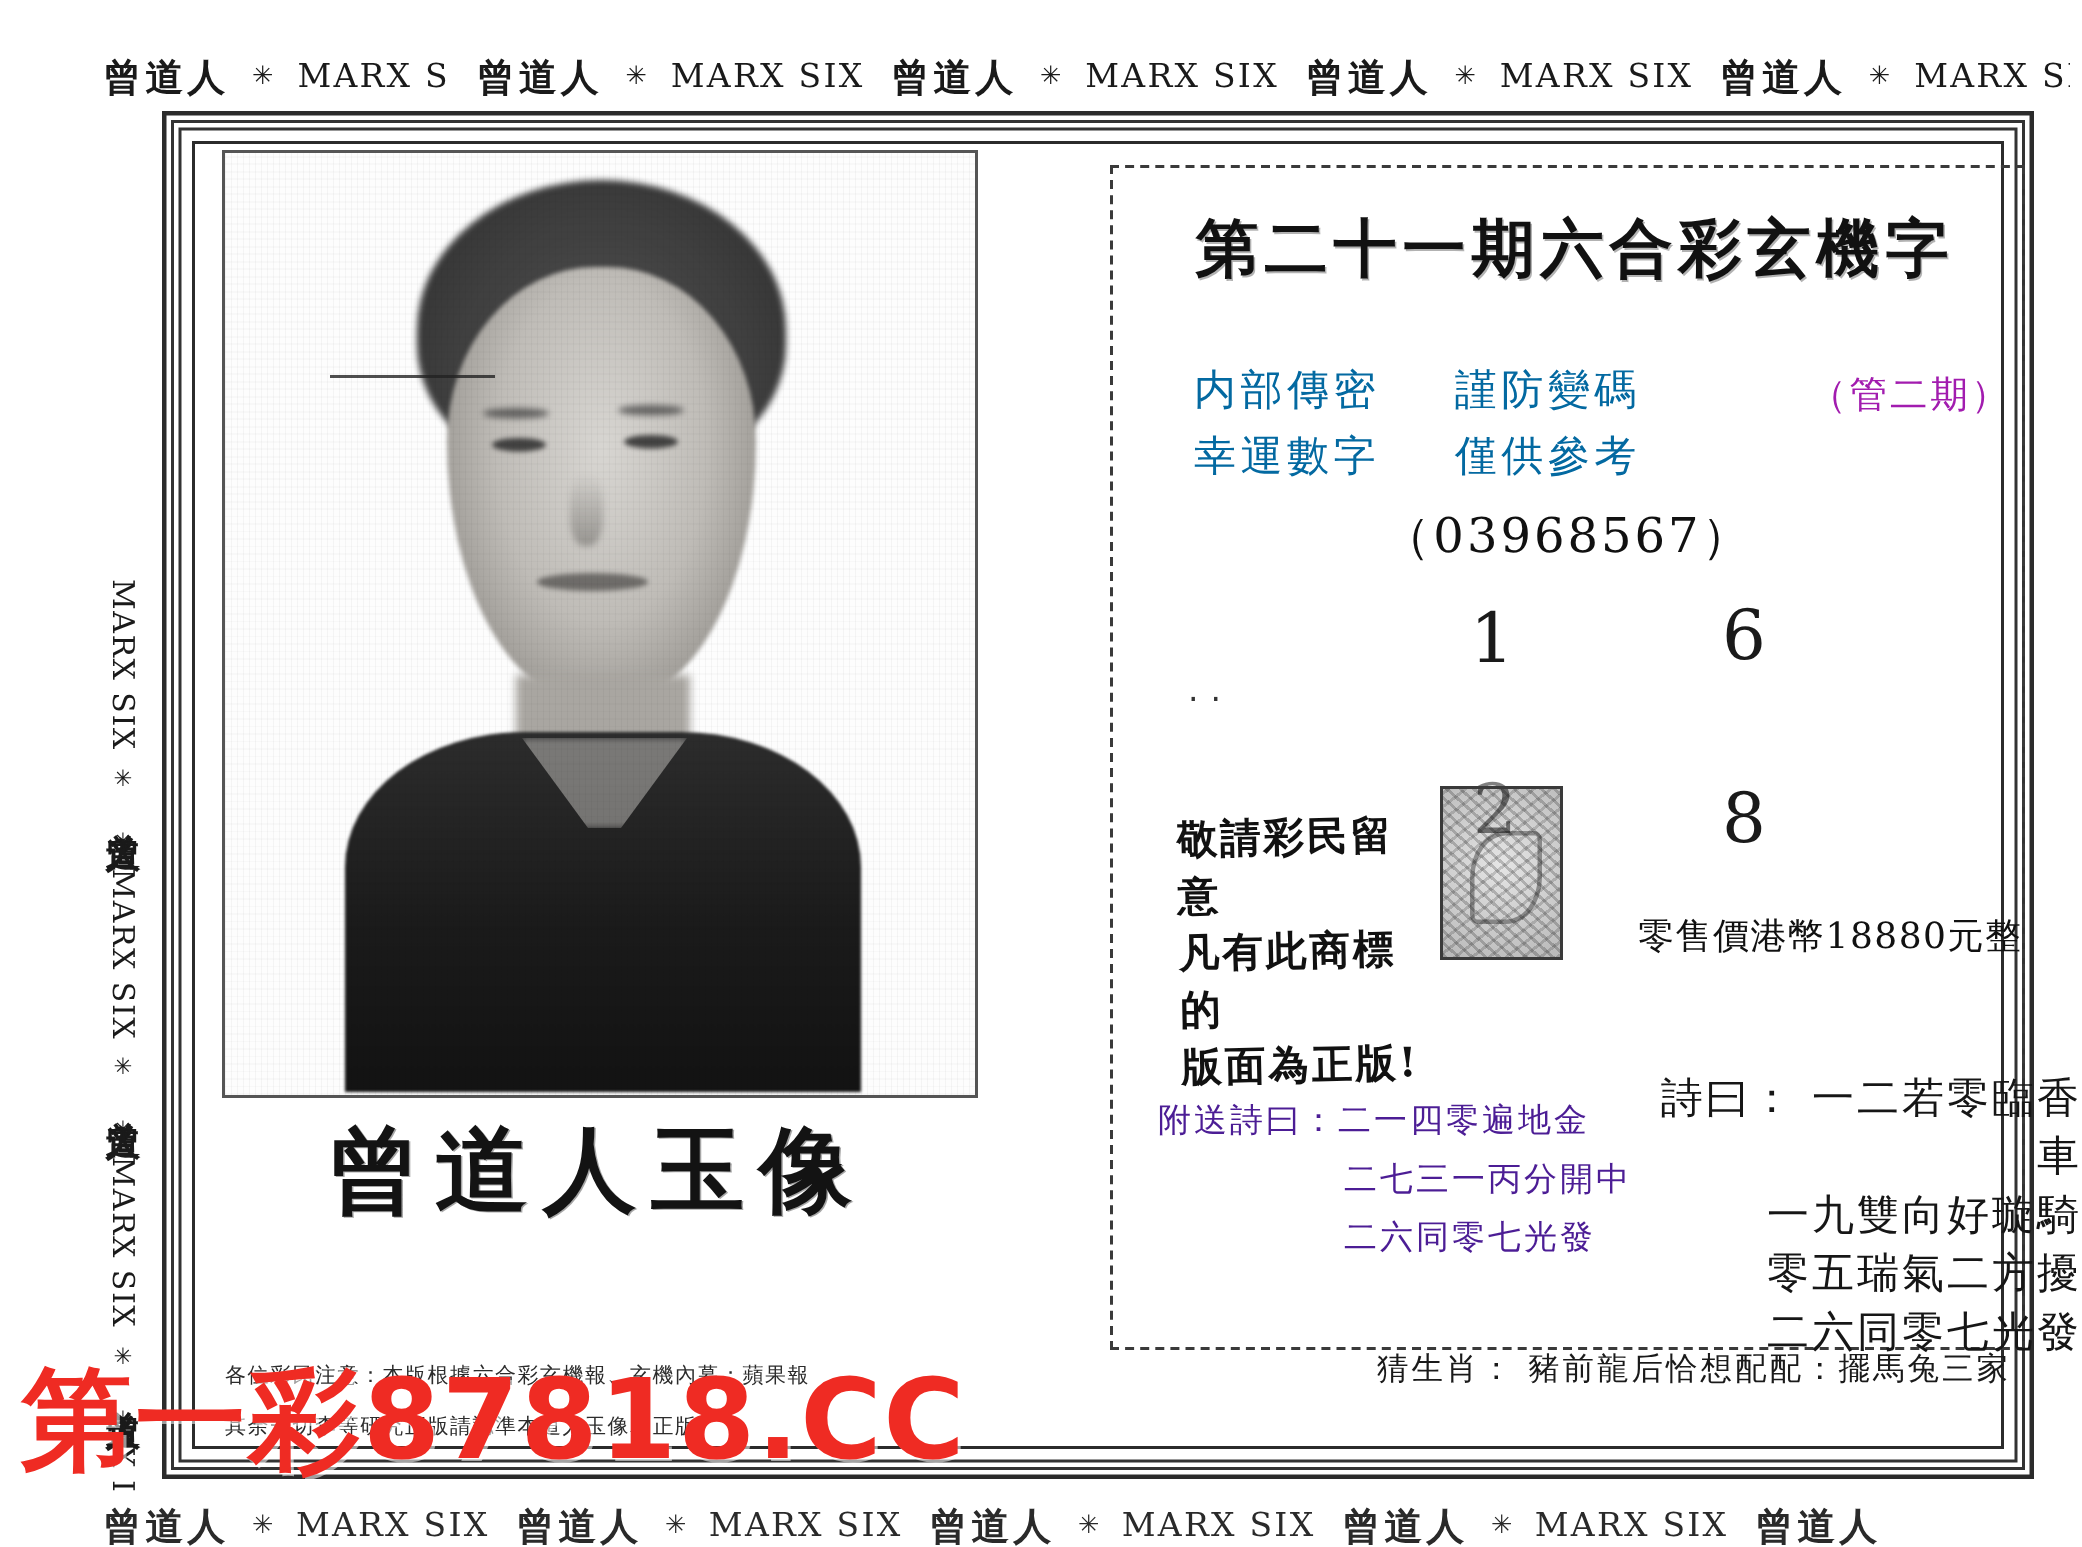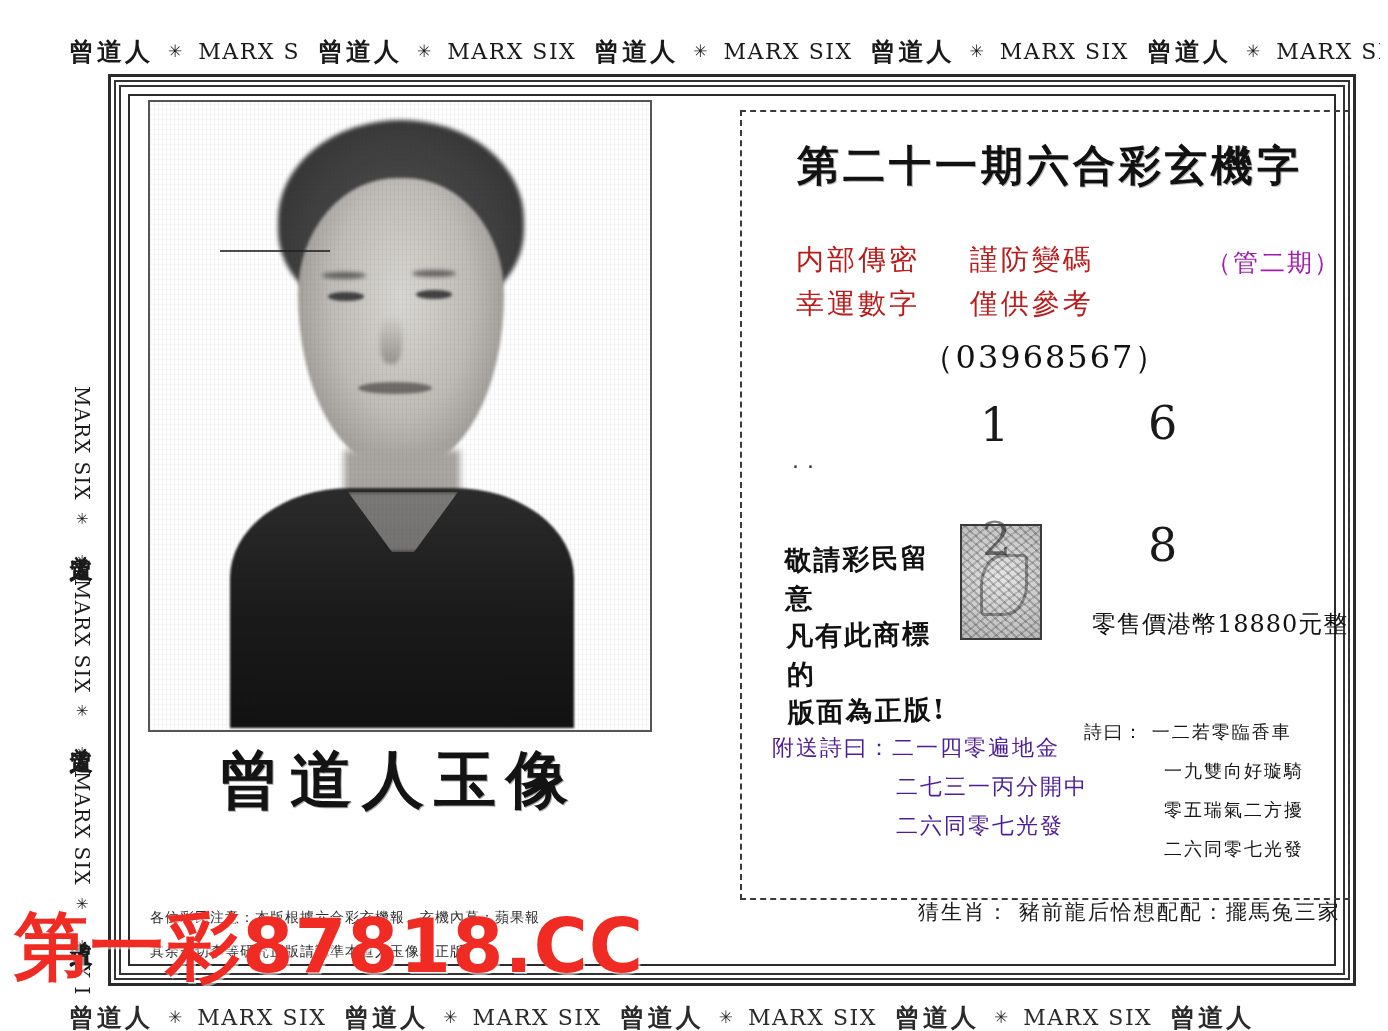--- a/index.html
+++ b/index.html
@@ -311,21 +311,21 @@
     text-shadow: 1px 1px 0 rgba(0,0,0,.3);
   }
   .panel-sub {
     position: absolute;
     left: 796px;
     top: 238px;
     font-family: "DejaVu Serif", serif;
     font-size: 28px;
     line-height: 44px;
     letter-spacing: 3px;
-    color: #b91c1c;
+    color: #0369a1;
   }
   .panel-sub .gap { display: inline-block; width: 26px; }
   .panel-note {
     position: absolute;
     left: 1206px;
     top: 246px;
     font-family: "DejaVu Serif", serif;
     font-size: 25px;
     letter-spacing: 2px;
     color: #a21caf;
@@ -413,24 +413,25 @@
     letter-spacing: 2px;
     color: #4c1d95;
   }
   .poem-left .lbl { letter-spacing: 2px; }
   .poem-left .indent { display: inline-block; width: 124px; }
   .poem-right {
     position: absolute;
     left: 1084px;
     top: 712px;
     font-family: "DejaVu Serif", serif;
-    font-size: 18px;
+    font-size: 28px;
     line-height: 39px;
     letter-spacing: 2px;
     color: #161616;
+    text-align: right;
   }
   .poem-right .indent { display: inline-block; width: 80px; }
 
   .zodiac {
     position: absolute;
     left: 918px;
     top: 892px;
     font-family: "DejaVu Serif", serif;
     font-size: 21px;
     line-height: 40px;

